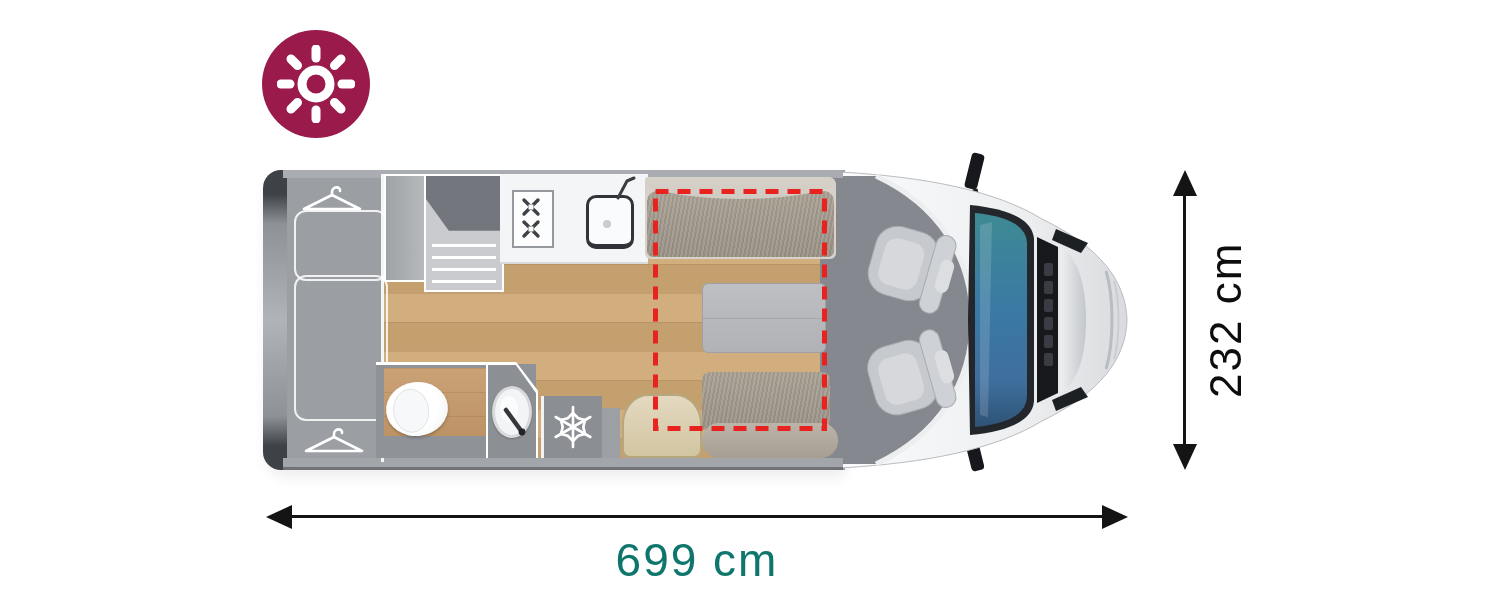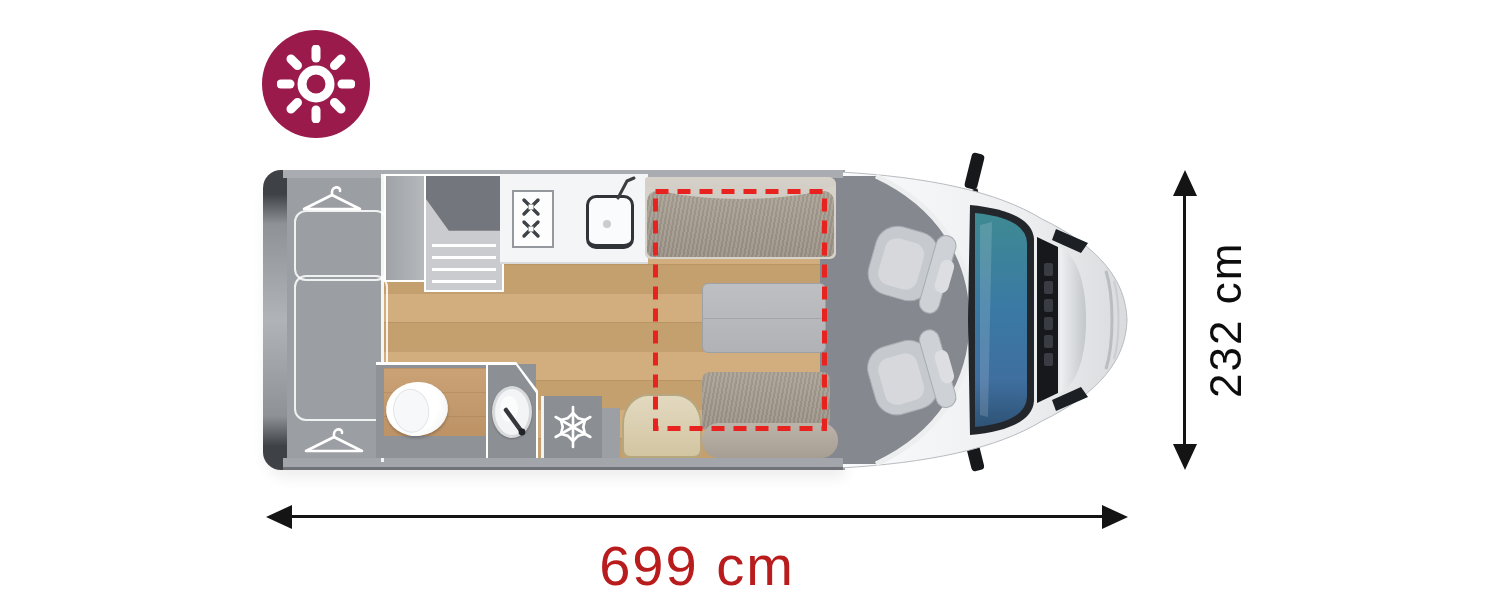--- a/index.html
+++ b/index.html
@@ -105,21 +105,21 @@
   
   .dropbed{left:650px;top:186px;width:180px;height:248px;z-index:5;}
 
   
   .dim-line{background:#141414;}
   .hdim{left:266px;top:504px;width:862px;height:26px;z-index:7;}
   .hdim .dim-line{position:absolute;left:18px;right:18px;top:11px;height:3px;}
   .head{position:absolute;width:0;height:0;}
   .hdim .head-l{left:0;top:1px;border:12px solid transparent;border-left:0;border-right:26px solid #141414;}
   .hdim .head-r{right:0;top:1px;border:12px solid transparent;border-right:0;border-left:26px solid #141414;}
-  .hdim-label{left:266px;top:533px;width:862px;text-align:center;font-size:56px;color:#b91c1c;
+  .hdim-label{left:266px;top:533px;width:862px;text-align:center;font-size:46px;color:#0f766e;
     letter-spacing:2px;z-index:7;}
   .vdim{left:1172px;top:170px;width:26px;height:300px;z-index:7;}
   .vdim .dim-line{position:absolute;top:18px;bottom:18px;left:11px;width:3px;}
   .vdim .head-t{top:0;left:1px;border:12px solid transparent;border-top:0;border-bottom:26px solid #141414;}
   .vdim .head-b{bottom:0;left:1px;border:12px solid transparent;border-bottom:0;border-top:26px solid #141414;}
   .vdim-label{left:1196px;top:170px;width:60px;height:300px;display:flex;align-items:center;justify-content:center;
     writing-mode:vertical-rl;transform:rotate(180deg);font-size:44px;color:#0d0d0d;letter-spacing:2px;z-index:7;}
 </style>
 </head>
 <body>

